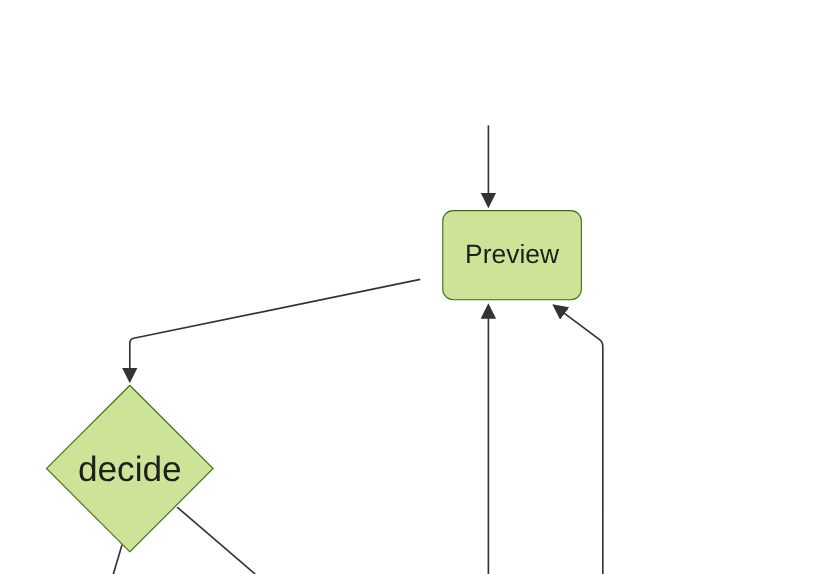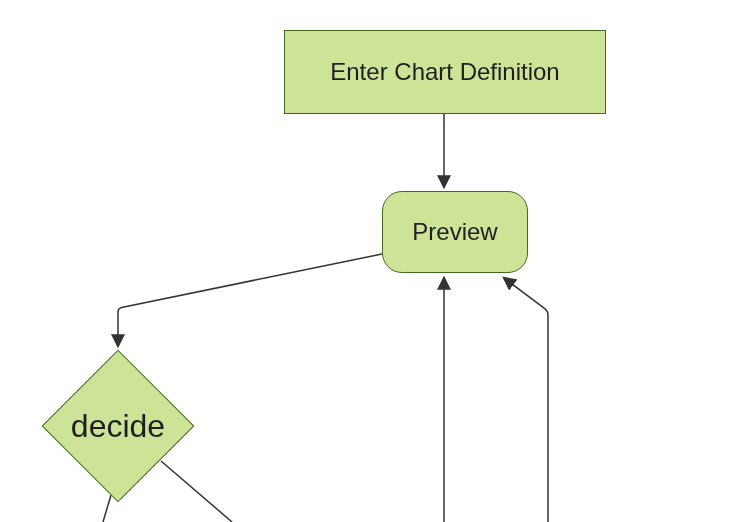--- a/index.html
+++ b/index.html
@@ -40,25 +40,25 @@
     line-height: 1;
     white-space: nowrap;
   }
   .node-rect {
     left: 284px;
     top: 30px;
     width: 322px;
     height: 84px;
   }
   .node-round {
-    left: 382px;
+    left: 402px;
     top: 191px;
-    width: 146px;
+    width: 127px;
     height: 82px;
-    border-radius: 20px;
+    border-radius: 10px;
   }
   .diamond-shape {
     position: absolute;
     left: 64px;
     top: 371.5px;
     width: 108px;
     height: 108px;
     box-sizing: border-box;
     background: #cde498;
     border: 1.6px solid #426b1f;
@@ -96,23 +96,20 @@
 
     <path class="edge" d="M444,522 L444,278" marker-end="url(#arrowhead)"></path>
 
     <path class="edge" d="M548,522 L548,315 Q548,311 544.8,308.6 L504,278" marker-end="url(#arrowhead)"></path>
 
     <path class="edge" d="M111,495 L103,522"></path>
 
     <path class="edge" d="M161,461 L232,522"></path>
   </svg>
 
-  <div class="node node-rect">
-    <span>Enter Chart Definition</span>
-  </div>
 
   <div class="node node-round">
     <span>Preview</span>
   </div>
 
   <div class="diamond-shape"></div>
   <div class="diamond-label">
     <span>decide</span>
   </div>
 

